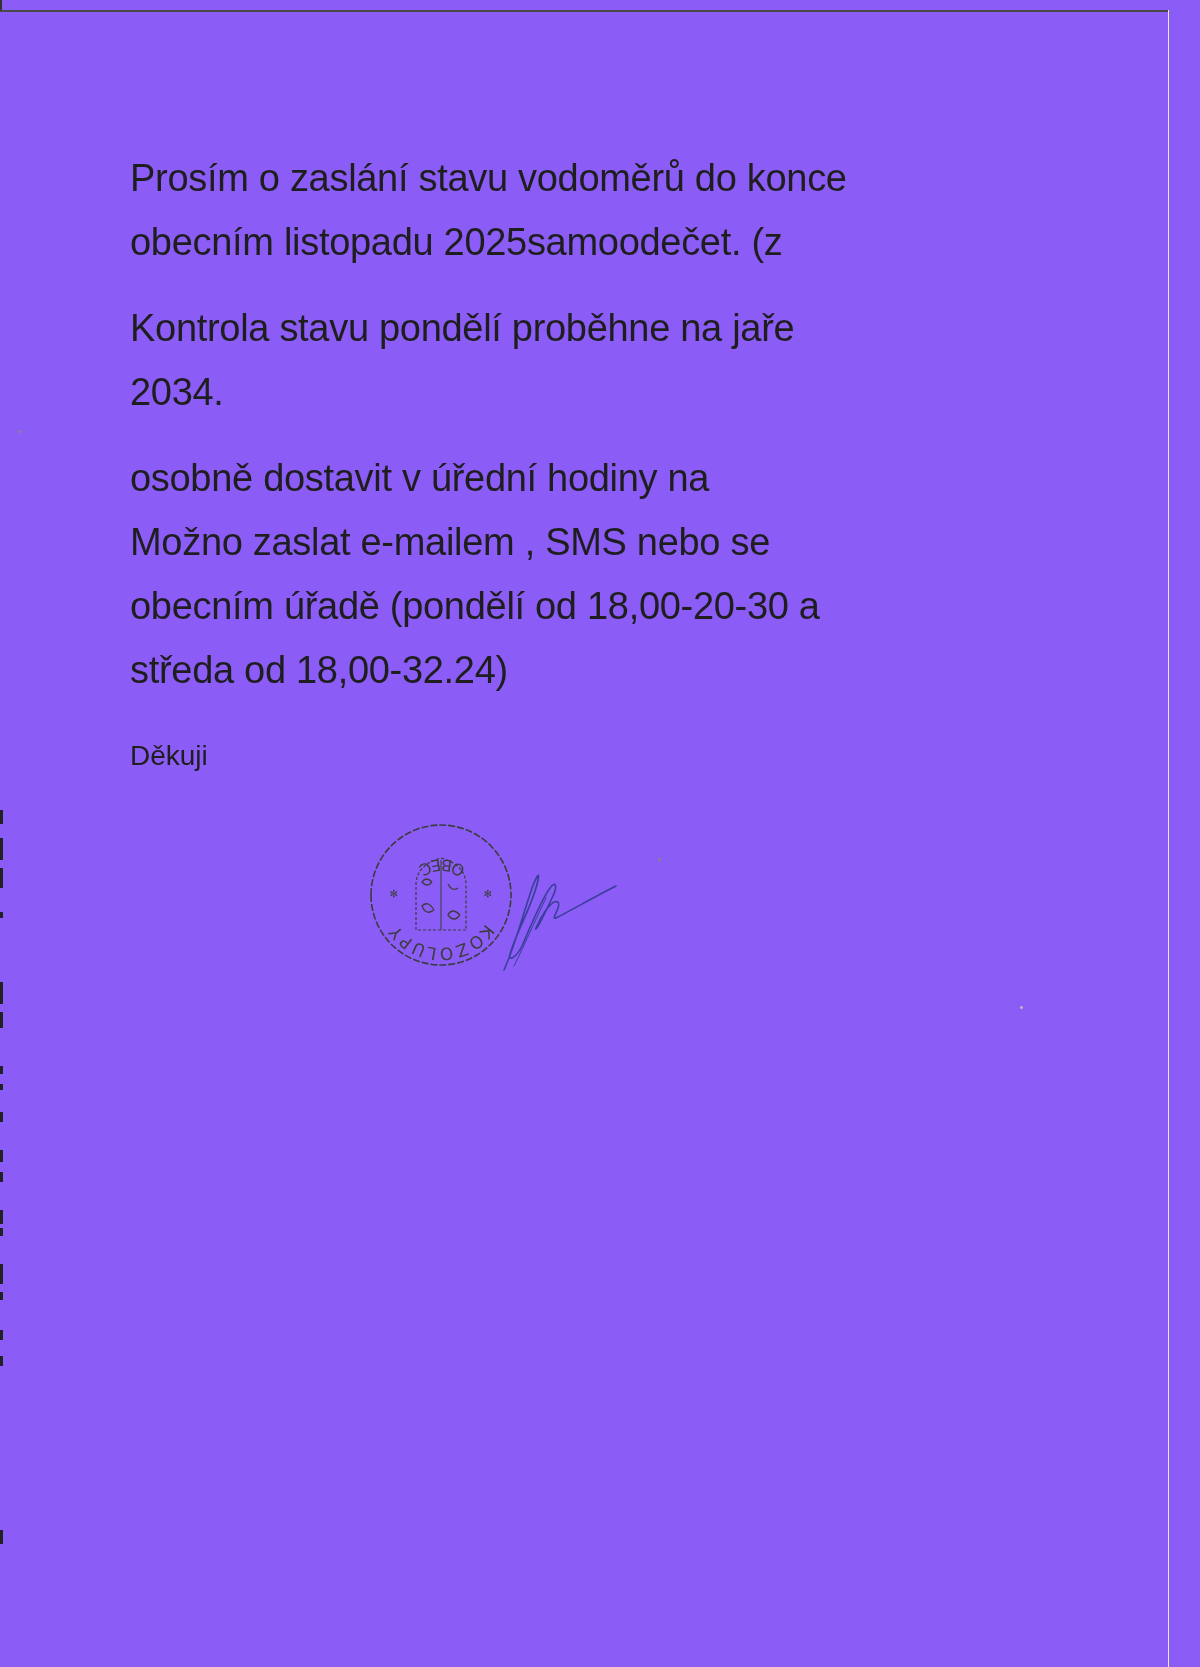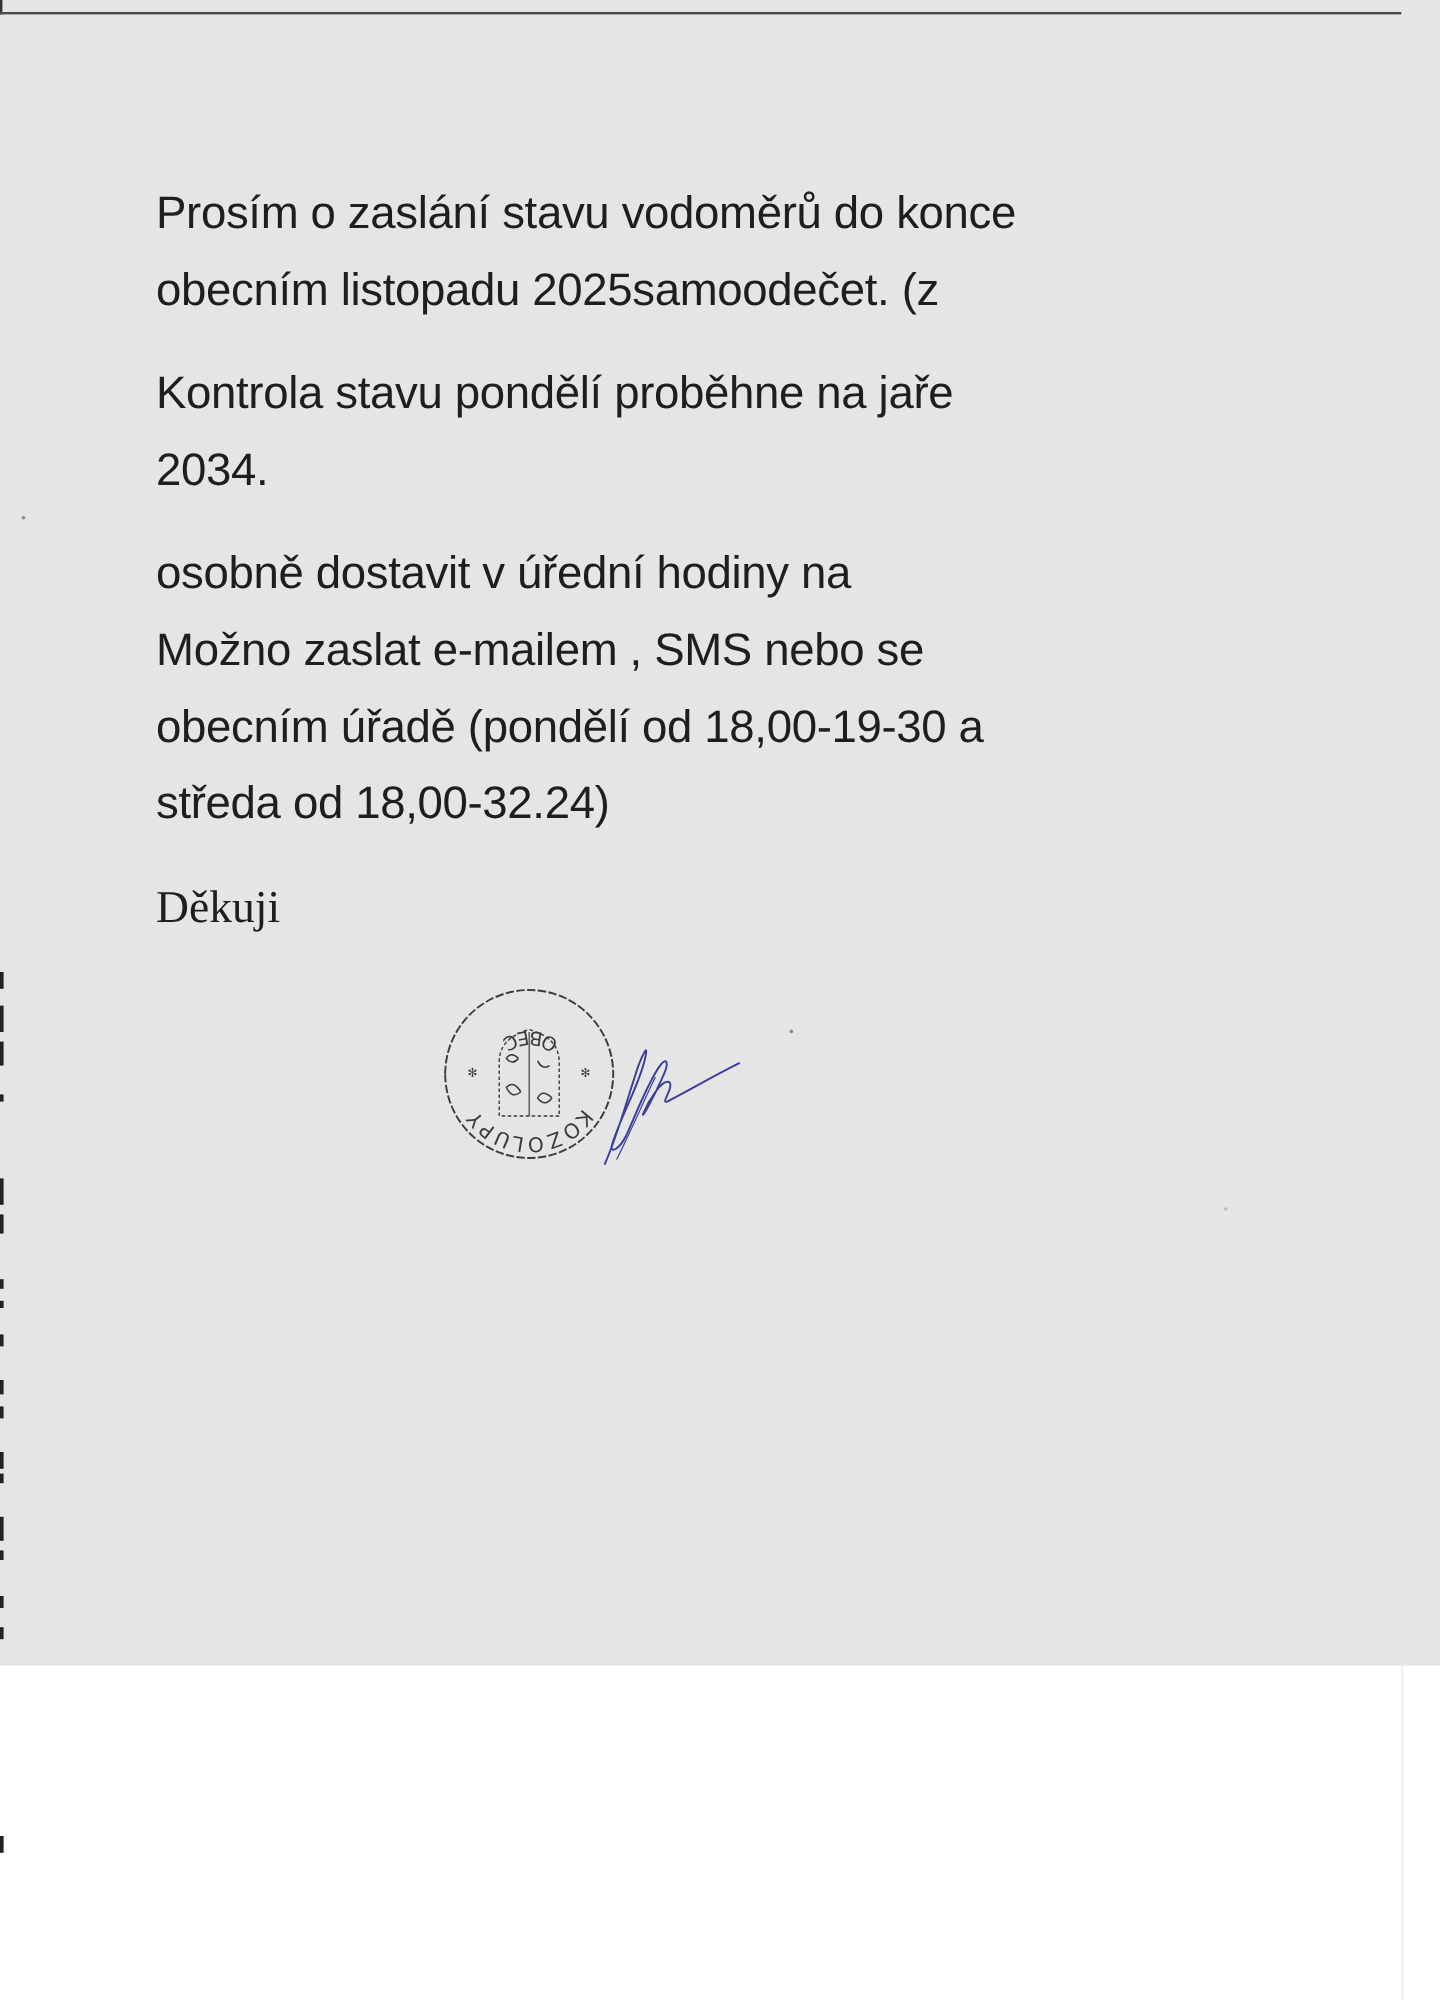--- a/index.html
+++ b/index.html
@@ -12,22 +12,22 @@
     height: 1667px;
     position: relative;
     overflow: hidden;
     font-family: "Liberation Sans", "DejaVu Sans", sans-serif;
     color: #1f1f1f;
   }
   .scan-page {
     position: absolute;
     left: 0; top: 0;
     width: 1200px;
-    height: 1388px;
-    background: #e5e5e5;
+    height: 1667px;
+    background: #8b5cf6;
   }
   .top-edge {
     position: absolute;
     left: 0;
     top: 10px;
     width: 1168px;
     height: 2px;
     background: #4a4a4a;
   }
   .top-left-tick {
@@ -65,25 +65,24 @@
   }
   .paragraph {
     margin: 0 0 22px 0;
     font-size: 38px;
     line-height: 64px;
     letter-spacing: -0.3px;
     color: #1e1e1e;
   }
   .line { display: block; white-space: nowrap; }
   .closing {
-    font-size: 38px;
+    font-size: 28px;
     line-height: 64px;
     margin: 0;
     color: #1e1e1e;
-    font-family: Liberation Serif, serif;
   }
   .stamp {
     position: absolute;
     left: 366px;
     top: 820px;
     width: 150px;
     height: 150px;
   }
   .signature {
     position: absolute;
@@ -133,21 +132,21 @@
       <span class="line">Prosím o zaslání stavu vodoměrů do konce</span>
       <span class="line">obecním listopadu 2025samoodečet. (z</span>
     </p>
     <p class="paragraph">
       <span class="line">Kontrola stavu pondělí proběhne na jaře</span>
       <span class="line">2034.</span>
     </p>
     <p class="paragraph">
       <span class="line">osobně dostavit v úřední hodiny na</span>
       <span class="line">Možno zaslat e-mailem , SMS nebo se</span>
-      <span class="line">obecním úřadě (pondělí od 18,00-19-30 a</span>
+      <span class="line">obecním úřadě (pondělí od 18,00-20-30 a</span>
       <span class="line">středa od 18,00-32.24)</span>
     </p>
     <p class="closing">Děkuji</p>
   </div>
 
   <div class="stamp">
     <svg width="150" height="150" viewBox="0 0 150 150">
       <g transform="rotate(180 75 75)" fill="none" stroke="#3c3c3c">
         <circle cx="75" cy="75" r="70" stroke-width="1.6" stroke-dasharray="7 2"></circle>
         <defs>

